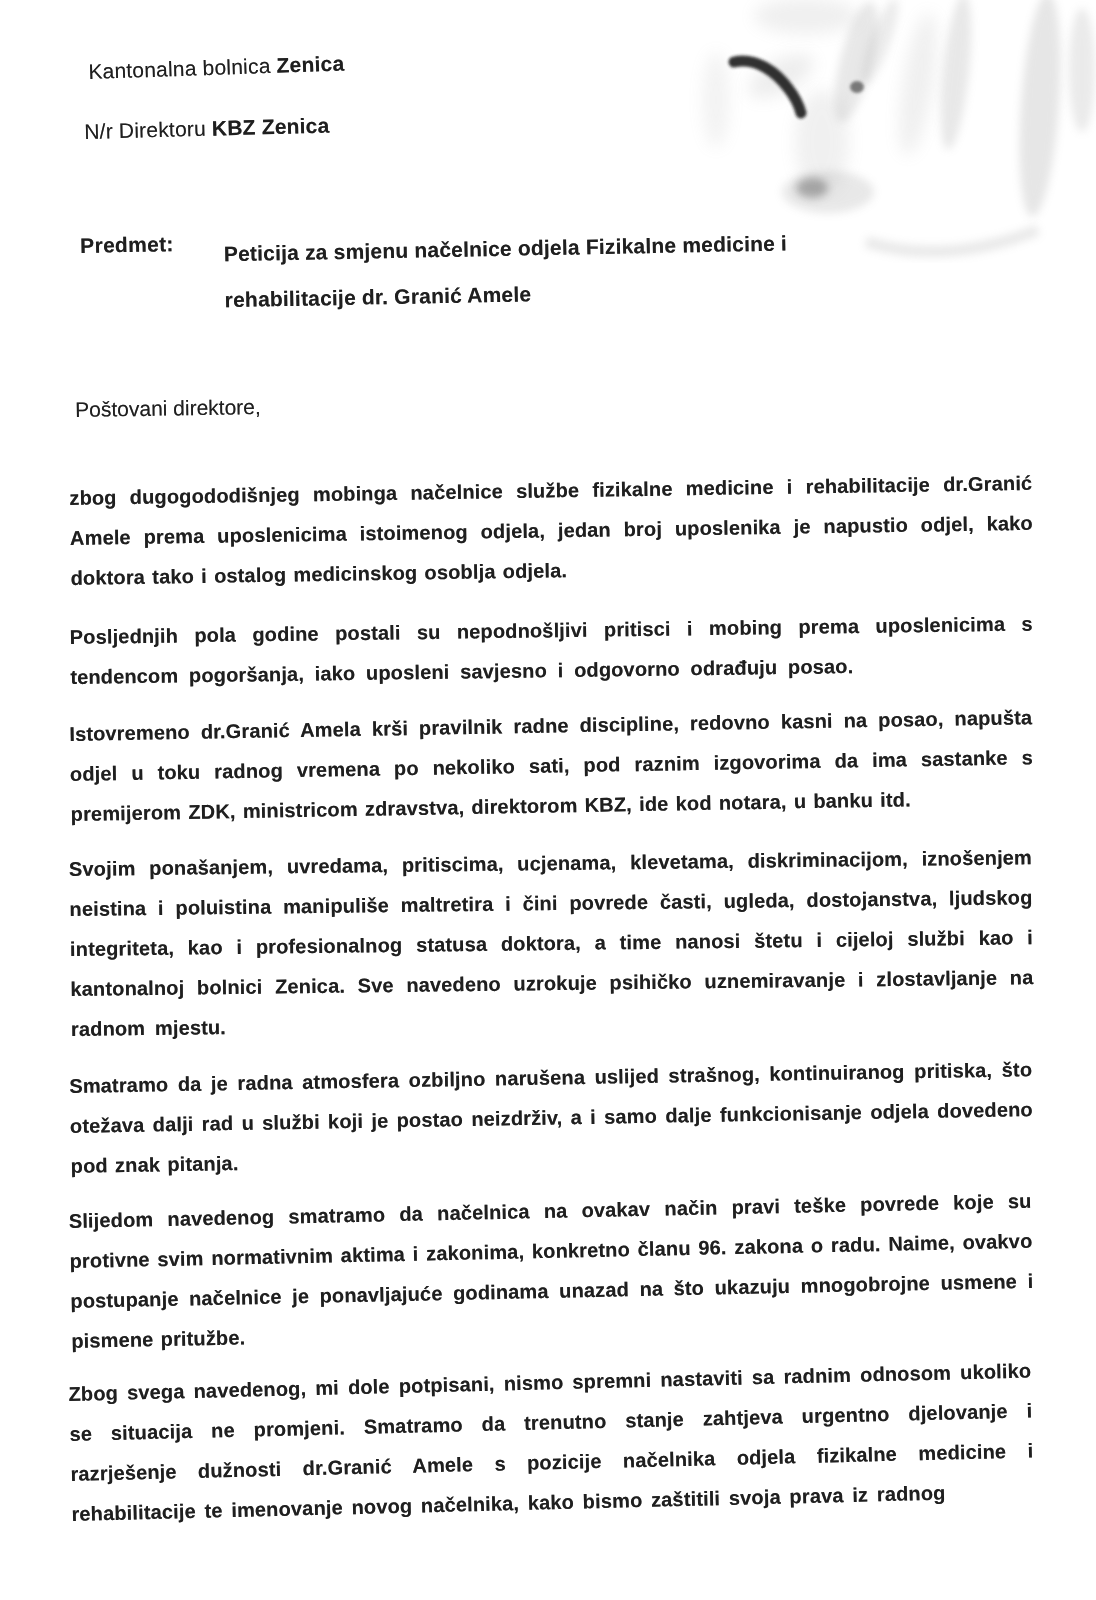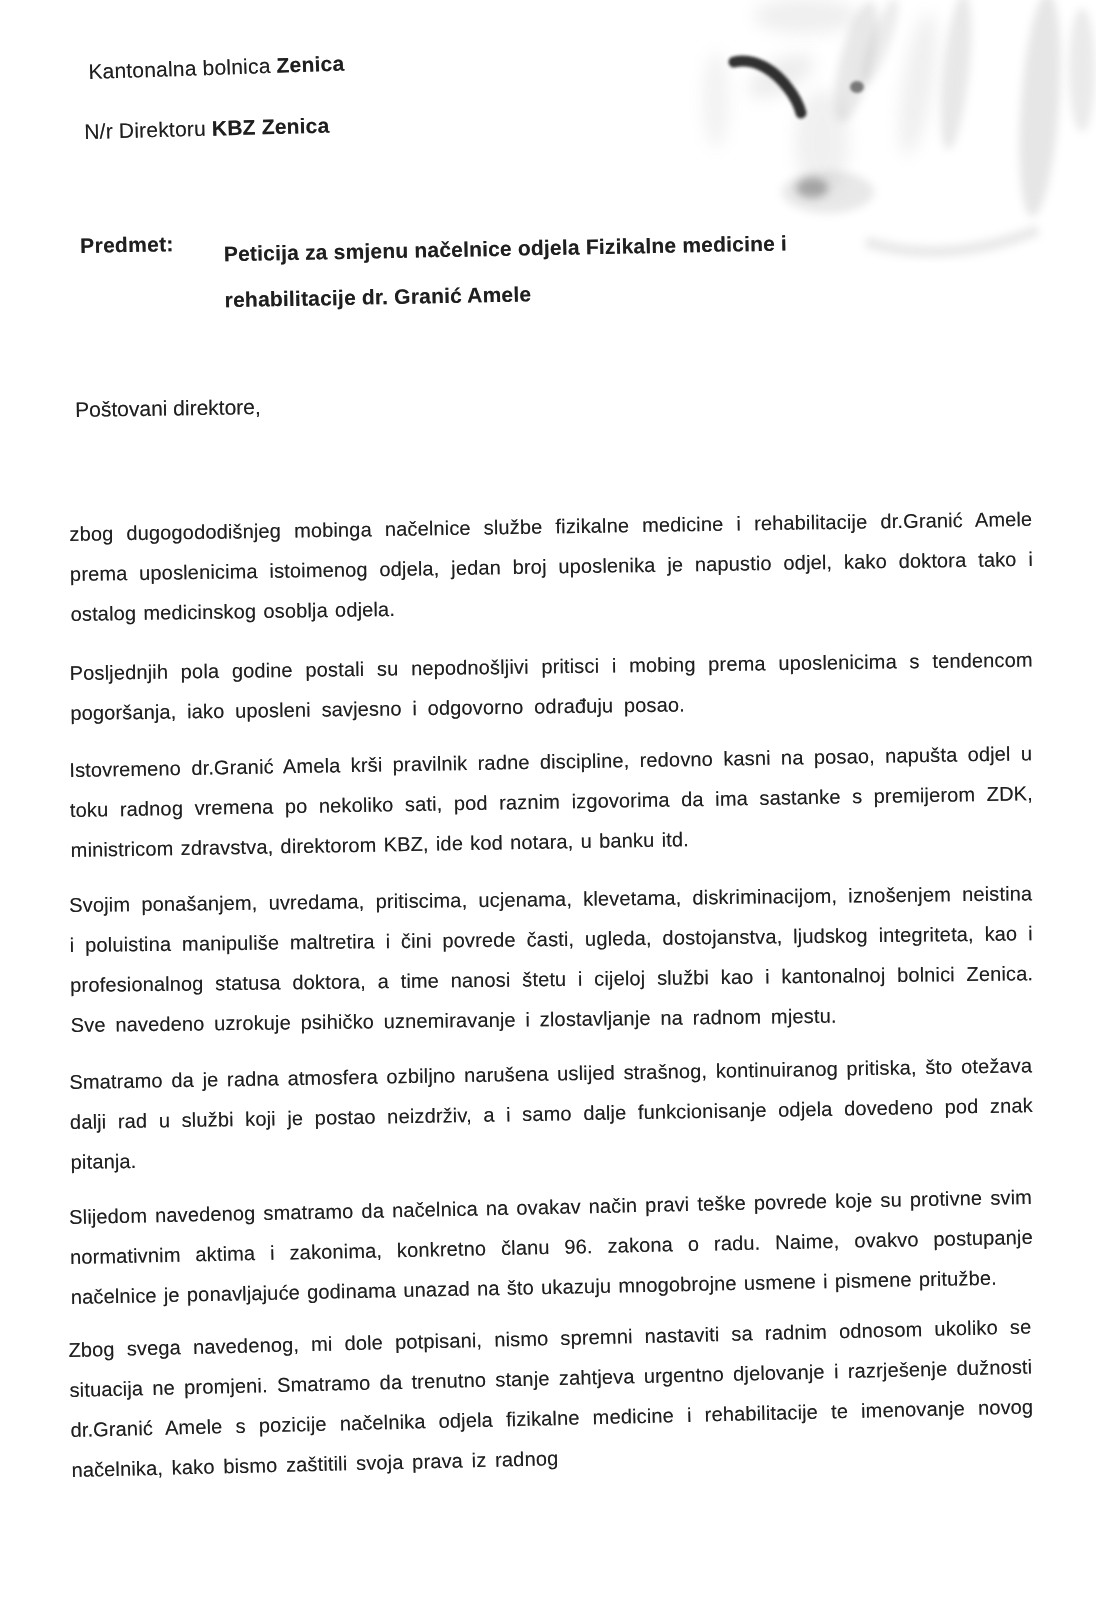--- a/index.html
+++ b/index.html
@@ -43,22 +43,23 @@
     position: absolute;
     left: 75px; top: 398px;
     margin: 0;
     font-size: 21px;
     transform: rotate(-0.9deg);
     transform-origin: left top;
   }
 
   .bodytext {
     position: absolute;
-    left: 70px; top: 514px;
+    left: 70px; top: 478px;
     width: 963px;
+    font-weight: bold;
   }
   .bodytext p {
     margin: 0 0 15px 0;
     font-size: 20px;
     line-height: 40px;
     text-align: justify;
     letter-spacing: 0.15px;
     word-spacing: 1.5px;
     transform-origin: left center;
   }

